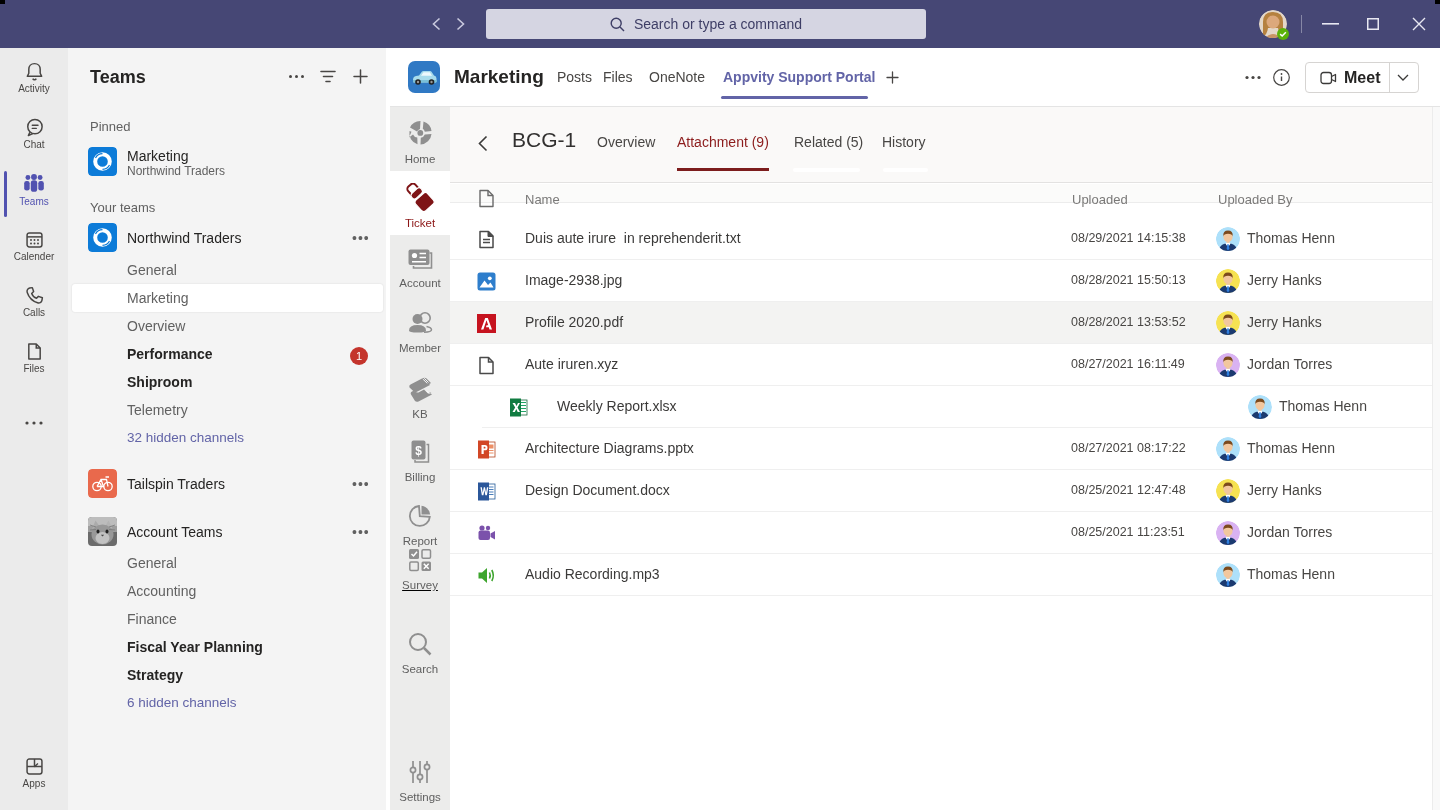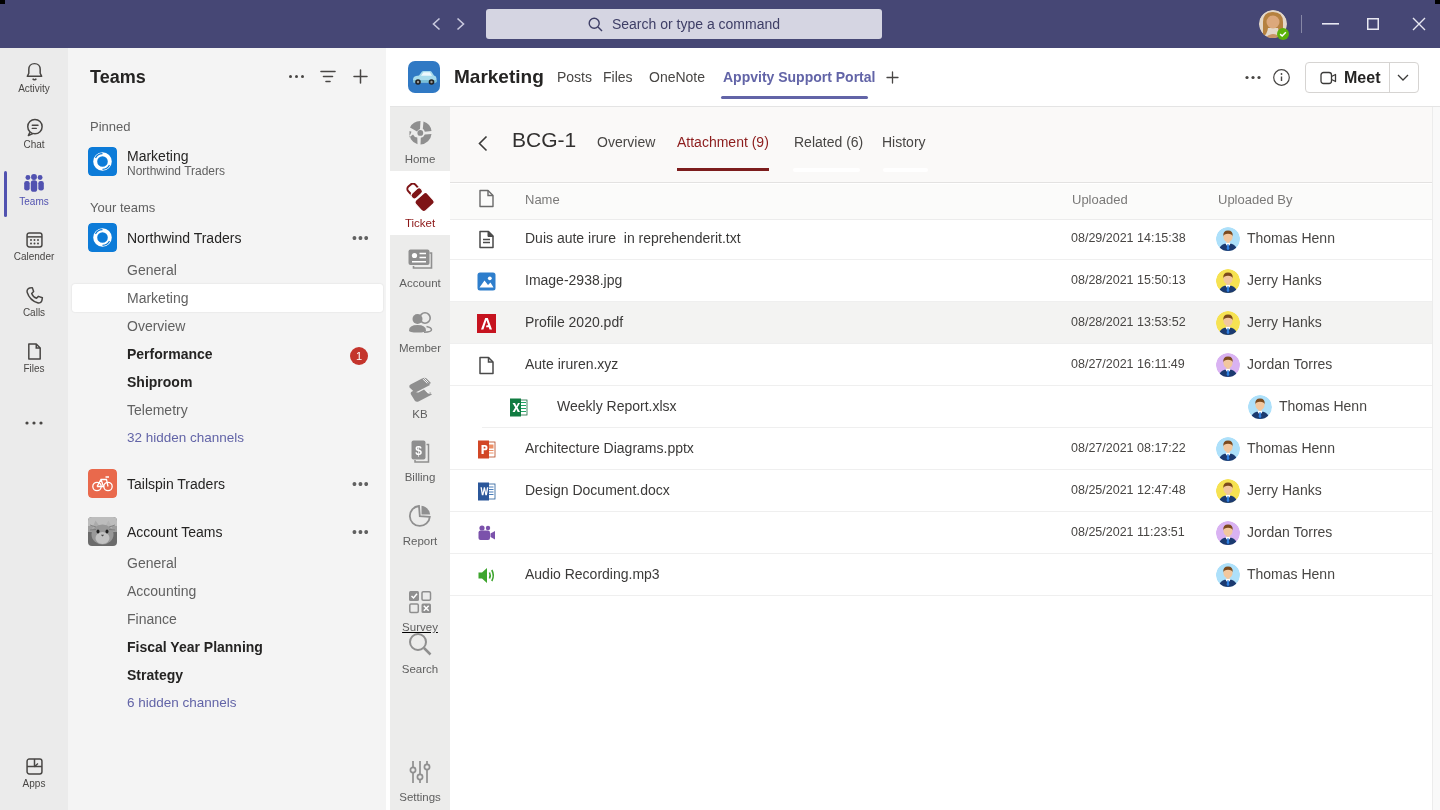--- a/index.html
+++ b/index.html
@@ -1,21 +1,21 @@
 <!DOCTYPE html>
 <html><head>
 <meta charset="utf-8">
 <style>
 * { margin:0; padding:0; box-sizing:border-box; }
 html,body { width:1440px; height:810px; overflow:hidden; font-family:"Liberation Sans", sans-serif; }
 .abs { position:absolute; }
 body { position:relative; background:#fff; }
 
 .topbar { position:absolute; left:0; top:0; width:1440px; height:48px; background:#464775; }
-.searchbox { position:absolute; left:486px; top:9px; width:396px; height:30px; background:#d5d5e2; border-radius:3px; color:#3e3e66; font-size:14px; text-align:center; line-height:30px; }
+.searchbox { position:absolute; left:486px; top:9px; width:440px; height:30px; background:#d5d5e2; border-radius:3px; color:#3e3e66; font-size:14px; text-align:center; line-height:30px; }
 .avatar-top { position:absolute; left:1259px; top:10px; width:28px; height:28px; border-radius:50%; overflow:hidden; }
 .vsep { position:absolute; left:1301px; top:15px; width:1px; height:18px; background:rgba(255,255,255,.35); }
 .corner { position:absolute; width:5px; height:4px; background:#000; top:0; }
 
 .rail { position:absolute; left:0; top:48px; width:68px; height:762px; background:#ebebeb; }
 .rail-item { position:absolute; left:0; width:68px; height:56px; text-align:center; color:#4d4d4d; }
 .rail-item svg { display:block; margin:3px auto 1px; }
 .rail-item .lbl { font-size:10px; color:#484644; display:block; }
 .rail-item.active .lbl { color:#5152b0; }
 .rail-ind { position:absolute; left:4px; width:2.5px; height:46px; background:#5152b0; border-radius:2px; }
@@ -50,21 +50,21 @@
 .an-item svg { display:block; margin:12px auto 2px; }
 .an-item .lbl { font-size:11.5px; color:#5f5f5f; }
 .an-item.active .lbl { color:#8c1616; }
 
 .content { position:absolute; left:450px; top:107px; width:990px; height:703px; background:#fff; }
 .cstrip { position:absolute; left:0; top:0; width:990px; height:76px; background:#faf9f8; border-bottom:1px solid #e3e2e1; }
 .bcg { position:absolute; left:62px; top:21px; font-size:21px; color:#323130; }
 .ctab { position:absolute; top:27px; font-size:14px; color:#484644; }
 .ctab.active { color:#8c1c1c; }
 .cunderline { position:absolute; left:227px; top:61px; width:92px; height:3px; background:#7c1d1d; }
-.thead { position:absolute; left:0; top:77px; width:990px; height:36px; background:#fbfbfa; border-bottom:1px solid #ececec; color:#7a7978; font-size:13px; }
+.thead { position:absolute; left:0; top:77px; width:990px; height:19px; background:#fbfbfa; border-bottom:1px solid #ececec; color:#7a7978; font-size:13px; }
 .trow { position:absolute; left:0; width:982px; height:42px; border-bottom:1px solid #efefef; }
 .trow.hl { background:#f3f3f2; }
 .ficon { position:absolute; left:27px; top:12px; width:19px; height:19px; }
 .fname { position:absolute; left:75px; top:0; line-height:41px; font-size:14px; color:#3b3a39; }
 .fdate { position:absolute; left:621px; top:0; line-height:41px; font-size:12.5px; color:#484644; }
 .fav { position:absolute; left:766px; top:9px; width:24px; height:24px; border-radius:50%; overflow:hidden; }
 .fby { position:absolute; left:797px; top:0; line-height:41px; font-size:14px; color:#484644; }
 .scrollstrip { position:absolute; left:1432px; top:107px; width:8px; height:703px; background:#f9f9f9; border-left:1px solid #ececec; }
 </style>
 </head>
@@ -370,21 +370,21 @@
       </svg>
     <span class="lbl">Billing</span>
   </div>
   <div class="an-item" style="top:384px;">
     <svg width="26" height="26" viewBox="0 0 26 26">
         <path d="M12 3 A10 10 0 1 0 22.8 13.8 L12.8 13.2 Z" fill="none" stroke="#8f8f8f" stroke-width="1.8"></path>
         <path d="M14.5 2.8 A10.5 10.5 0 0 1 23.2 11.5 L14.5 11.5 Z" fill="#8f8f8f"></path>
       </svg>
     <span class="lbl">Report</span>
   </div>
-  <div class="an-item" style="top:470px;text-decoration:underline;">
+  <div class="an-item" style="top:428px;text-decoration:underline;">
     <svg width="26" height="26" viewBox="0 0 26 26">
         <rect x="2" y="2" width="10" height="10" rx="1.5" fill="#8f8f8f"></rect>
         <path d="M4.5 7 L6.5 9 L10 4.8" stroke="#fff" stroke-width="1.5" fill="none"></path>
         <rect x="15" y="2.8" width="8.5" height="8.5" rx="1.2" fill="none" stroke="#8f8f8f" stroke-width="1.5"></rect>
         <rect x="2.8" y="15" width="8.5" height="8.5" rx="1.2" fill="none" stroke="#8f8f8f" stroke-width="1.5"></rect>
         <rect x="14.5" y="14.5" width="9.5" height="9.5" rx="1.5" fill="#8f8f8f"></rect>
         <path d="M16.8 16.8 L21.7 21.7 M21.7 16.8 L16.8 21.7" stroke="#fff" stroke-width="1.5"></path>
       </svg>
     <span class="lbl">Survey</span>
   </div>
@@ -421,21 +421,21 @@
 </defs>
   </svg>
 <div class="content" id="content">
   <div class="cstrip">
     <svg style="position:absolute;left:28px;top:28px;" width="10" height="17" viewBox="0 0 10 17" fill="none" stroke="#3b3a39" stroke-width="1.6">
         <path d="M8.5 1.5 L1.5 8.5 L8.5 15.5"></path>
       </svg>
     <div class="bcg">BCG-1</div>
     <div class="ctab" style="left:147px;">Overview</div>
     <div class="ctab active" style="left:227px;">Attachment (9)</div>
-    <div class="ctab" style="left:344px;">Related (6)</div>
+    <div class="ctab" style="left:344px;">Related (5)</div>
     <div class="ctab" style="left:432px;">History</div>
     <div class="cunderline"></div>
     <div style="position:absolute;left:343px;top:61px;width:67px;height:4px;background:#fff;border-radius:2px;"></div>
     <div style="position:absolute;left:433px;top:61px;width:45px;height:4px;background:#fff;border-radius:2px;"></div>
   </div>
   <div class="thead">
     <svg class="ficon" style="top:5px;" width="17" height="19" viewBox="0 0 17 19" fill="none" stroke="#6a6a6a" stroke-width="1.4">
         <path d="M2 1.5 L10 1.5 L15 6.5 L15 17.5 L2 17.5 Z" stroke-linejoin="round"></path>
         <path d="M10 1.5 L10 6.5 L15 6.5"></path>
       </svg>

